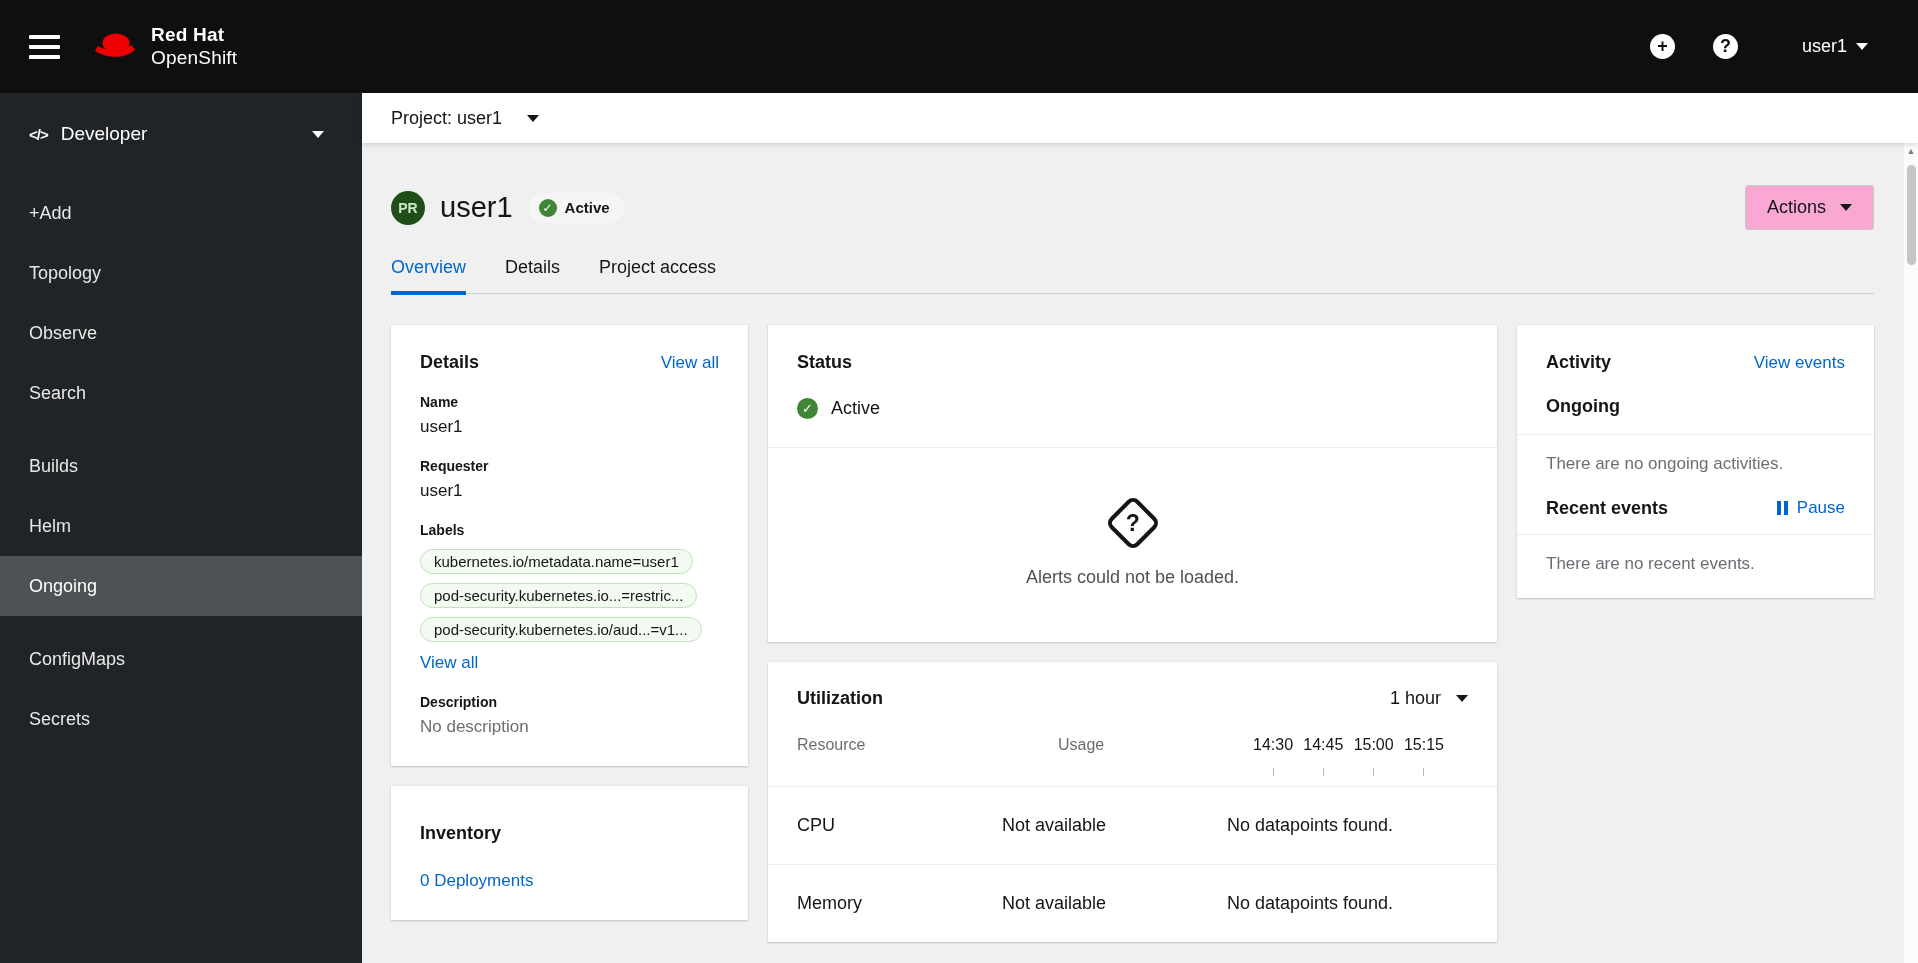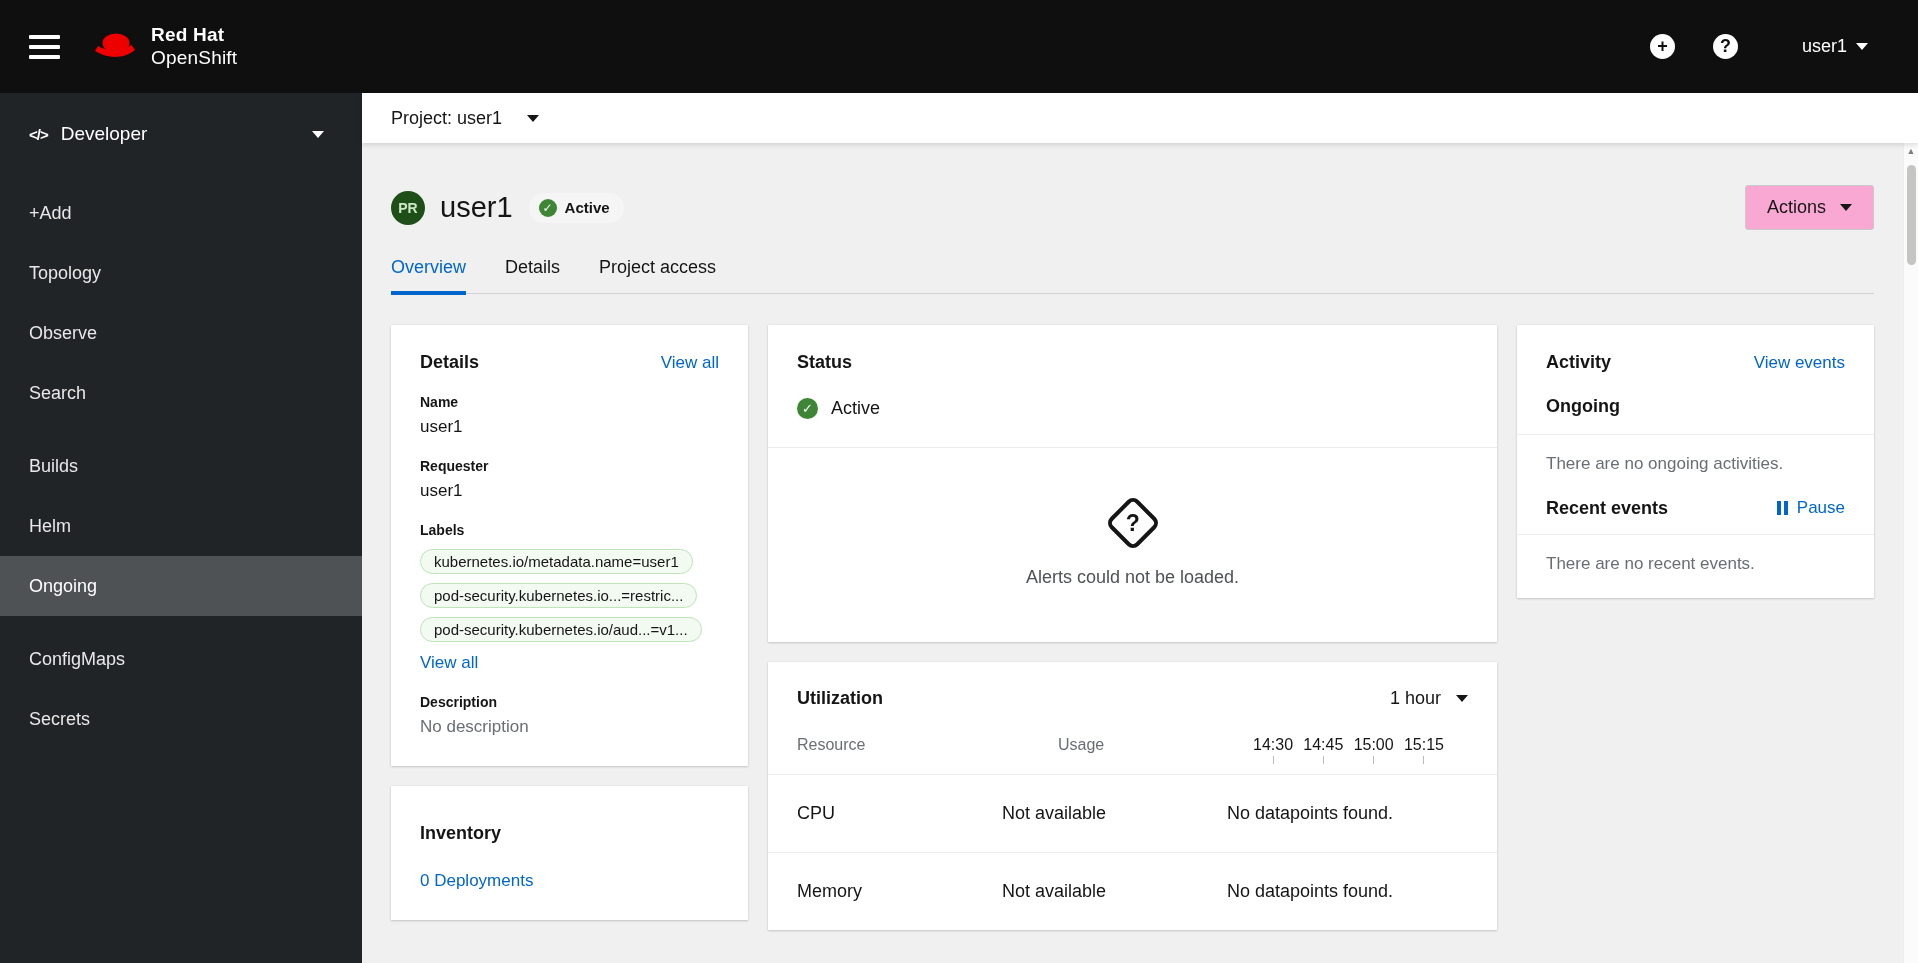--- a/index.html
+++ b/index.html
@@ -76,21 +76,21 @@
   .alerts-text { font-size:18px; color:#4f5255; }
 
   
   .util-head { padding:26px 29px 0; }
   .util-title-row { display:flex; align-items:center; justify-content:space-between; }
   .range-toggle { display:flex; align-items:center; gap:15px; font-size:18px; cursor:pointer; }
   .util-axis { display:grid; grid-template-columns:205px 225px 1fr; margin-top:27px; padding-bottom:10px; align-items:end; }
   .axis-label { color:#6a6e73; font-size:16px; align-self:start; }
   .axis-label.usage { padding-left:56px; }
   .time-axis { display:flex; justify-content:space-between; padding:0 24px 0 26px; }
-  .time-tick { display:flex; flex-direction:column; align-items:center; gap:2px; font-size:16px; }
+  .time-tick { display:flex; flex-direction:column; align-items:center; gap:14px; font-size:16px; }
   .time-tick i { width:1px; height:8px; background:#b8bbbe; }
   .util-row { display:grid; grid-template-columns:205px 225px 1fr; padding:28px 29px; border-top:1px solid #ededed; font-size:18px; align-items:center; }
 
   
   .act-head { padding:27px 29px 23px; display:flex; justify-content:space-between; align-items:baseline; }
   .act-sub { padding:0 29px 17px; font-weight:bold; font-size:18px; }
   .act-empty { border-top:1px solid #ededed; padding:19px 29px 24px; font-size:17px; color:#6a6e73; }
   .act-recent { display:flex; justify-content:space-between; align-items:flex-start; padding:0 29px 15px; font-weight:bold; font-size:18px;gap:48px; }
   .pause-btn { display:flex; align-items:center; gap:9px; color:#0066cc; font-size:17px; font-weight:normal; cursor:pointer; }
   .pause-icon { display:flex; gap:3px; }

